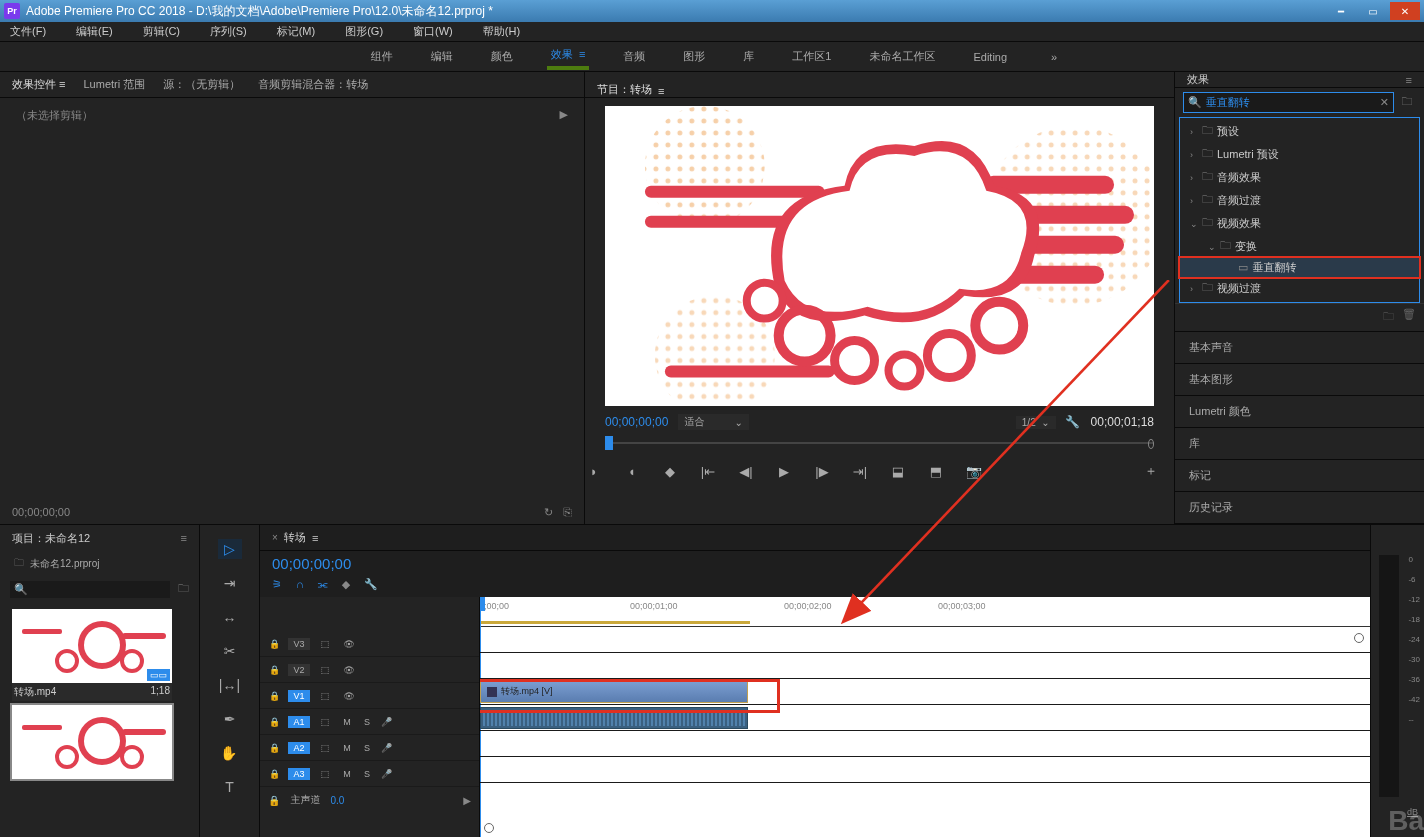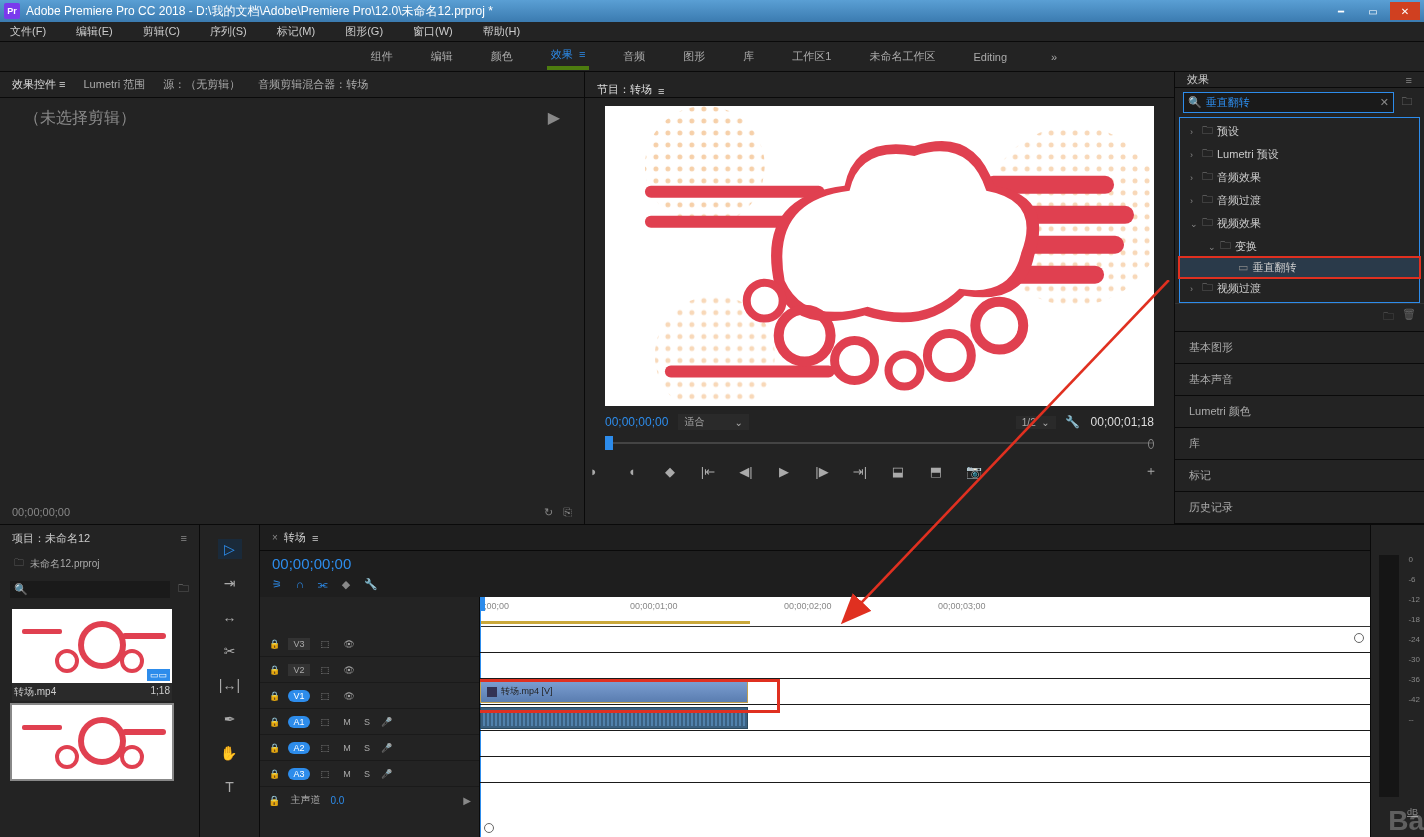--- a/index.html
+++ b/index.html
@@ -19,21 +19,21 @@
 .workspace-bar .ws-item.active { color: #2d8ceb; border-bottom: 4px solid #4d7c0f; }
 .workspace-bar .ws-menu { color: #aaa; margin-left: 10px; }
 
 .main-area { display: flex; height: 452px; }
 
 
 .left-col { width: 585px; display: flex; flex-direction: column; background: #232323; border-right: 1px solid #0a0a0a; }
 .panel-tabs { height: 26px; display: flex; align-items: center; gap: 18px; padding: 0 12px; border-bottom: 1px solid #0a0a0a; font-size: 11px; color: #aaa; }
 .panel-tabs .tab { cursor: pointer; }
 .panel-tabs .tab.active { color: #ddd; }
-.ec-row { padding: 10px 24px; display: flex; align-items: flex-start; color: #888; font-size: 16px; }
+.ec-row { padding: 10px 16px; display: flex; align-items: flex-start; color: #888; font-size: 11px; }
 .ec-row .arrow { margin-left: auto; }
 .effect-controls-body { flex: 1; background: #232323; }
 .left-footer { height: 24px; display: flex; align-items: center; padding: 0 12px; color: #888; }
 .left-footer .right-icons { margin-left: auto; display: flex; gap: 10px; }
 
 
 .center-col { width: 590px; display: flex; flex-direction: column; background: #232323; border-right: 1px solid #0a0a0a; }
 .prog-header { height: 26px; display: flex; align-items: flex-end; padding: 0 12px; color: #ddd; font-size: 11px; border-bottom: 1px solid #0a0a0a; }
 .monitor-canvas { margin: 8px 20px 4px 20px; height: 300px; background: #fff; position: relative; overflow: hidden; }
 .cloud-art { position: absolute; inset: 0; }
@@ -105,21 +105,21 @@
 .tl-time-row { display:flex; align-items:center; padding: 4px 12px; gap: 18px; }
 .tl-time-row .tl-time { color:#2d8ceb; font-size: 15px; }
 .tl-icon-row { display:flex; gap: 14px; padding: 2px 12px 6px 12px; color:#888; font-size:11px; }
 .tl-icon-row .ic.blue { color:#2d8ceb; }
 
 .tl-tracks-wrap { flex:1; display:flex; position: relative; }
 .track-headers { width: 220px; background:#232323; border-right: 1px solid #0a0a0a; padding-top: 34px;}
 .track-row { height: 26px; display:flex; align-items:center; gap: 6px; padding: 0 8px; font-size: 9px; color:#aaa; border-bottom: 1px solid #1a1a1a;}
 .track-row .lock { width:14px; text-align:center; color:#888;}
 .track-row .trk-id { width: 22px; text-align:center; background:#333; padding:1px 0; }
-.track-row .trk-id.active { background:#2d8ceb; color:#fff;border-radius:6px; }
+.track-row .trk-id.active { background:#2d8ceb; color:#fff; }
 .track-row .toggle { width: 18px; text-align:center;}
 .track-row .eye { width:18px; text-align:center;}
 .track-row .letter { width:14px; text-align:center; }
 .track-row .mic { width:14px; text-align:center; }
 .master-row { height: 26px; display:flex; align-items:center; padding: 0 8px; gap:10px; font-size:10px; color:#aaa; }
 .master-row .mval { color:#2d8ceb; }
 .master-row .rarrow { margin-left:auto; color:#888; }
 
 .track-area { flex:1; position:relative; background:#ffffff; overflow:hidden; }
 .ruler { height: 30px; border-bottom:1px solid #333; position:relative; }
@@ -327,22 +327,22 @@
           <span class="chev">›</span>
           <span class="folder-icon">🗀</span>
           <span>视频过渡</span>
         </div>
     </div>
     <div class="effects-icons-row">
       <span>🗀</span>
       <span>🗑</span>
     </div>
     <div class="right-panels-rest">
+      <div class="collapsed-panel">基本声音</div>
       <div class="collapsed-panel">基本图形</div>
-      <div class="collapsed-panel">基本声音</div>
       <div class="collapsed-panel">Lumetri 颜色</div>
       <div class="collapsed-panel">库</div>
       <div class="collapsed-panel">标记</div>
       <div class="collapsed-panel">历史记录</div>
       <div class="collapsed-panel">信息</div>
     </div>
   </div>
 
 </div>
 

